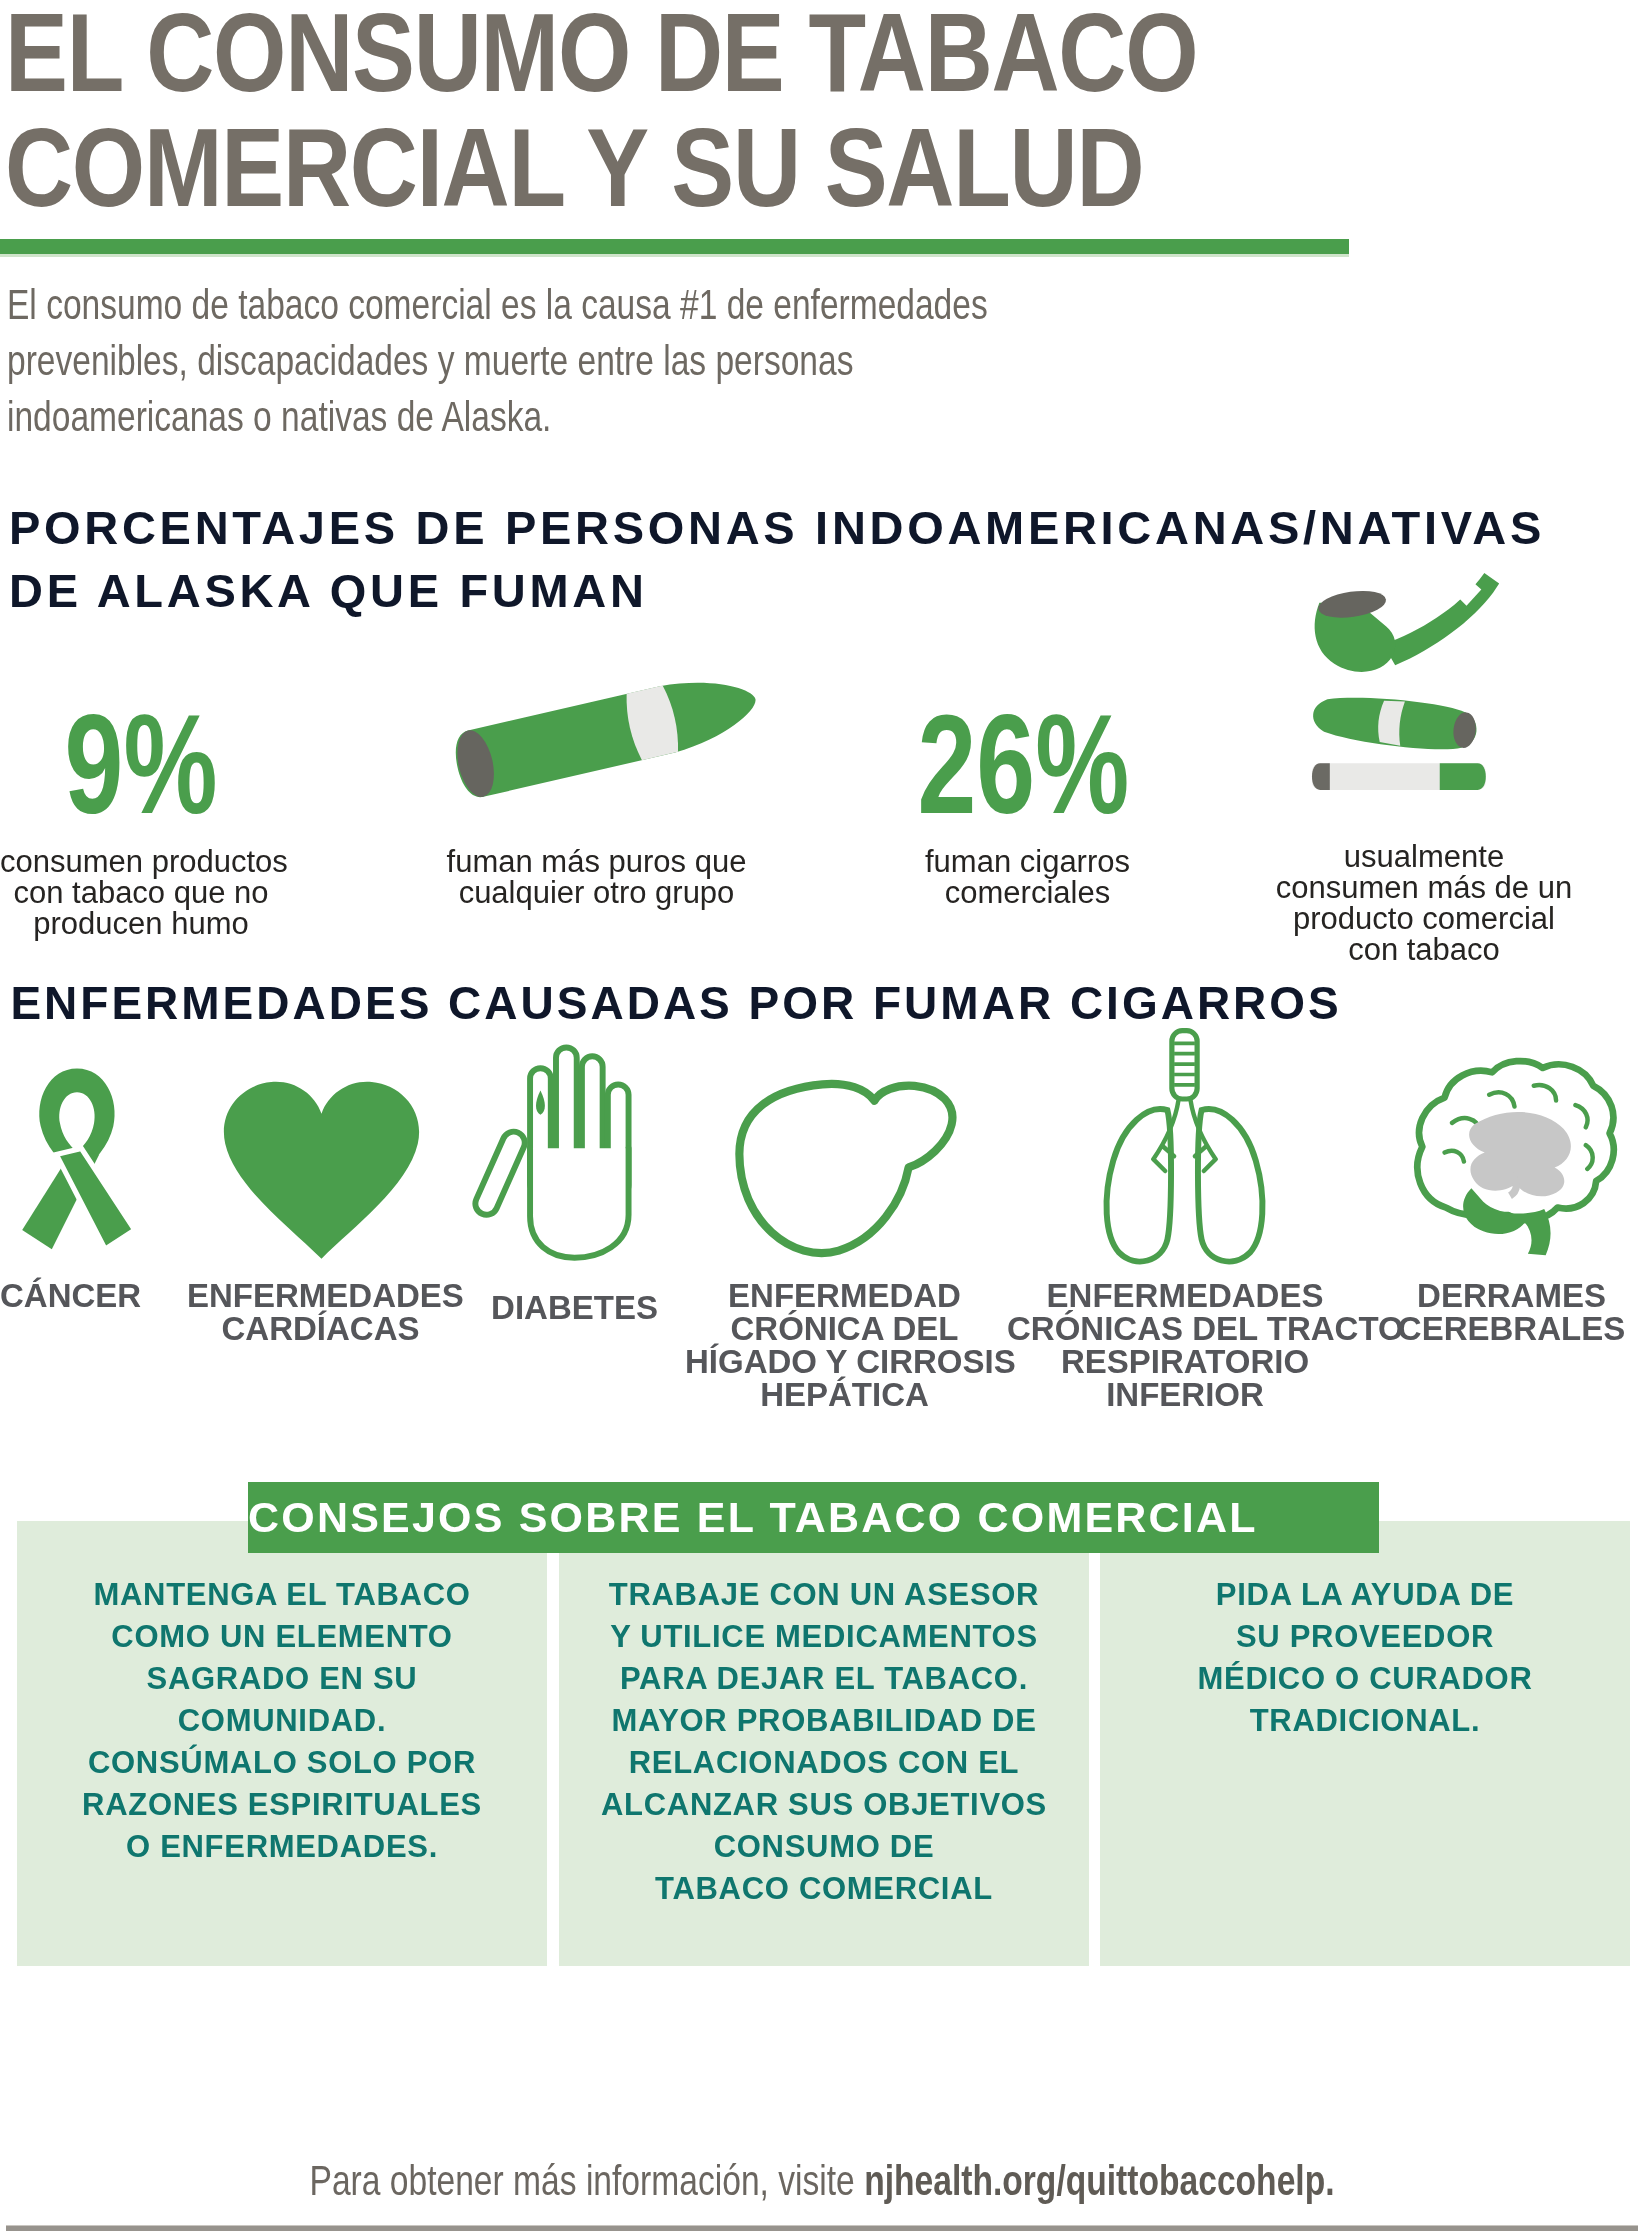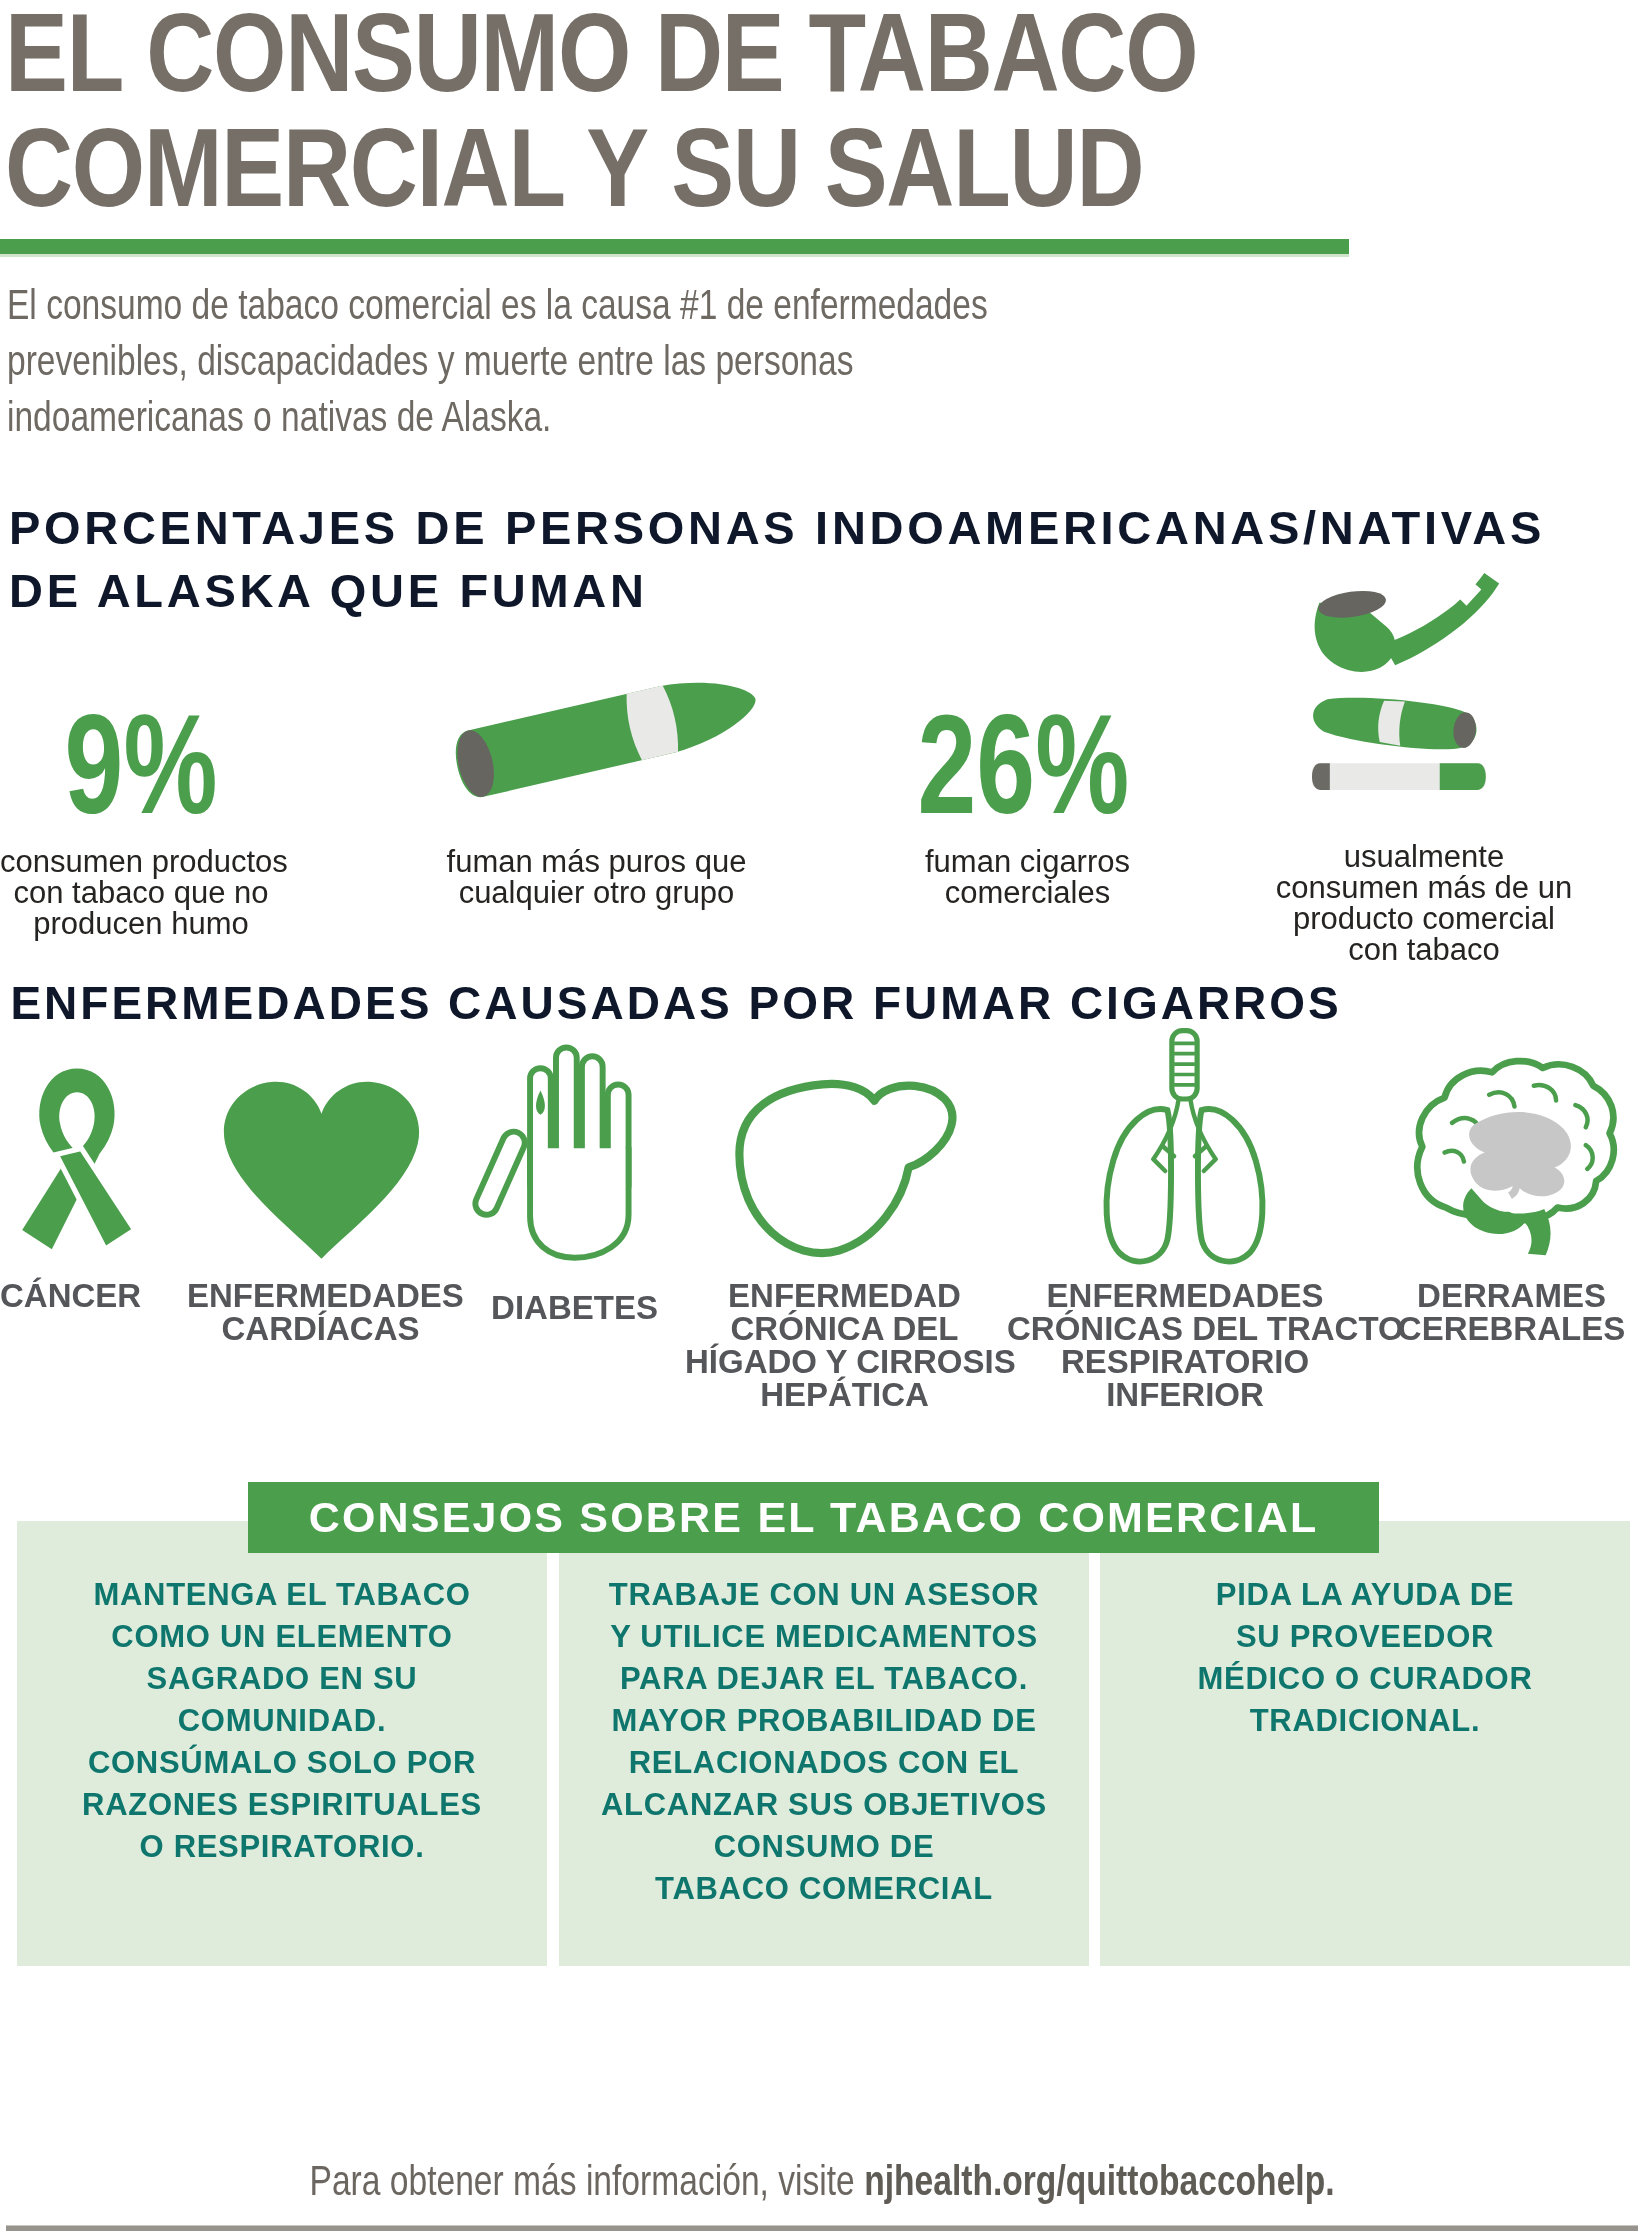--- a/index.html
+++ b/index.html
@@ -44,21 +44,21 @@
   .ic-brain{left:1400px;top:1056px;}
 
   .dlabel{position:absolute;top:1279px;font-size:33px;font-weight:700;line-height:33px;
           color:#55565a;text-align:center;}
   .dlabel div{white-space:nowrap;}
   .l1{left:0;width:141px;} .l2{left:187px;width:267px;} .l3{left:441px;width:267px;margin-top:12px;}
   .l4{left:685px;width:319px;} .l5{left:1007px;width:356px;} .l6{left:1363px;width:297px;}
 
   
   .banner{position:absolute;left:248px;top:1482px;width:1131px;height:71px;background:#4a9e4c;z-index:2;
-          color:#ffffff;font-size:43px;font-weight:700;letter-spacing:2.2px;line-height:71px;text-align:center;white-space:nowrap;}
+          color:#ffffff;font-size:43px;font-weight:700;letter-spacing:2.2px;line-height:71px;white-space:nowrap;}
   .panel{position:absolute;top:1521px;width:530px;height:445px;background:#dfecdb;z-index:1;}
   .p1{left:17px;} .p2{left:559px;} .p3{left:1100px;}
   .tip{padding-top:53px;font-size:31px;font-weight:700;letter-spacing:0.7px;line-height:42px;
        color:#0f766e;text-align:center;}
   .tip div{white-space:nowrap;}
 
   
   .footer{position:absolute;left:0;top:2157px;width:1644px;text-align:center;font-size:42px;color:#6b6660;
           transform:scaleX(.8);transform-origin:822px top;white-space:nowrap;}
   .footer b{font-weight:700;color:#5f5b55;}
@@ -209,21 +209,21 @@
 
   <div class="banner">CONSEJOS SOBRE EL TABACO COMERCIAL</div>
   <div class="panel p1">
     <div class="tip">
         <div>MANTENGA EL TABACO</div>
         <div>COMO UN ELEMENTO</div>
         <div>SAGRADO EN SU</div>
         <div>COMUNIDAD.</div>
         <div>CONSÚMALO SOLO POR</div>
         <div>RAZONES ESPIRITUALES</div>
-        <div>O RESPIRATORIO.</div>
+        <div>O ENFERMEDADES.</div>
       </div>
   </div>
   <div class="panel p2">
     <div class="tip">
         <div>TRABAJE CON UN ASESOR</div>
         <div>Y UTILICE MEDICAMENTOS</div>
         <div>PARA DEJAR EL TABACO.</div>
         <div>MAYOR PROBABILIDAD DE</div>
         <div>RELACIONADOS CON EL</div>
         <div>ALCANZAR SUS OBJETIVOS</div>

